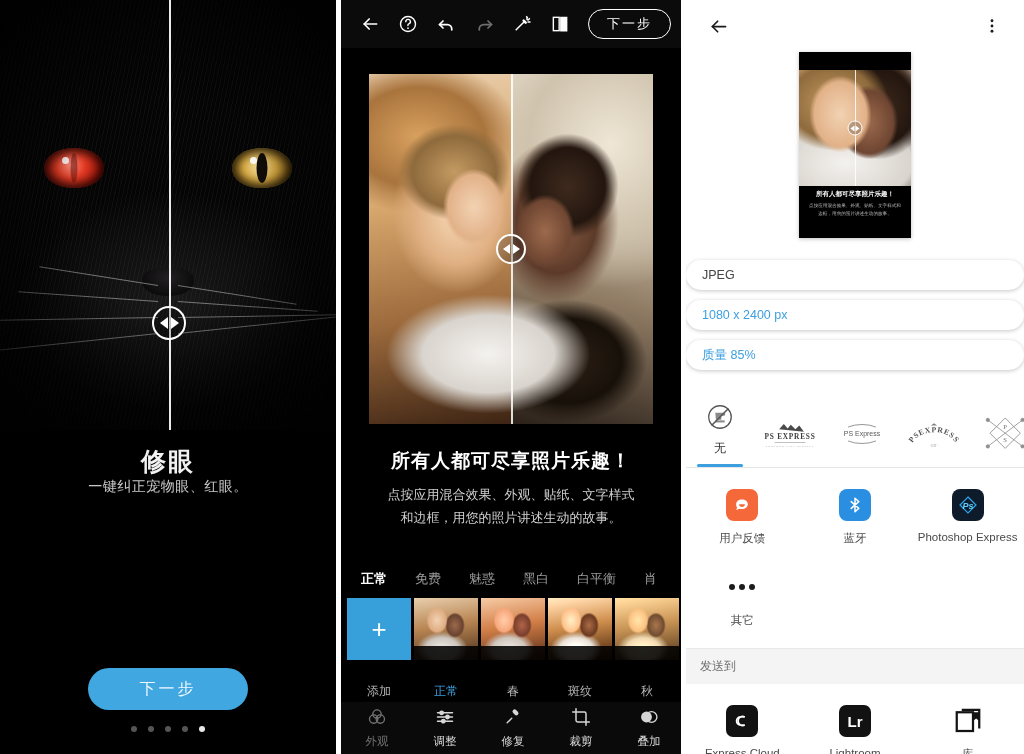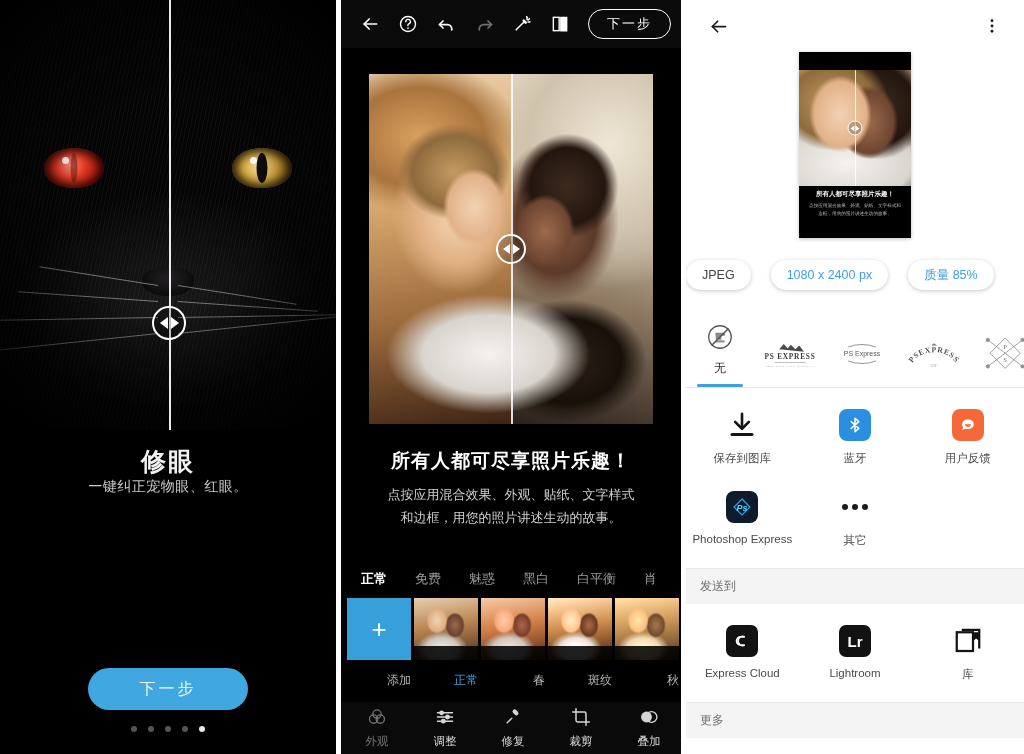--- a/index.html
+++ b/index.html
@@ -200,21 +200,21 @@
       radial-gradient(ellipse 13px 17px at 64% 44%, #9c6a4c 0%, #6a4330 62%, rgba(0,0,0,0) 76%),
       radial-gradient(ellipse 30px 20px at 44% 82%, #efece8 0%, #cdc7bf 55%, rgba(0,0,0,0) 86%),
       linear-gradient(170deg, #e9cfae 0%, #b88552 45%, #4a2e1a 100%);
   }
   .thumb .mini.v2{ filter:saturate(1.35) hue-rotate(-8deg); }
   .thumb .mini.v3{ filter:contrast(1.2) brightness(1.06); }
   .thumb .mini.v4{ filter:sepia(.45) saturate(1.4); }
   .thumb .mini-strip{
     position:absolute; left:0; right:0; bottom:0; height:14px; background:rgba(0,0,0,.88);
   }
-  .thumb-label{ text-align:right; color:#b9b9b9; font-size:12px; margin-top:12px; }
+  .thumb-label{ text-align:center; color:#b9b9b9; font-size:12px; margin-top:23px; }
   .thumb-label.active{ color:#3d9fe0; }
 
   .p2-bottomnav{
     position:absolute; left:0; right:0; bottom:0; height:52px;
     background:#0a0a0a; display:flex; align-items:center; padding:0 2px; overflow:hidden;
   }
   .nav-item{
     flex:0 0 auto; width:68px; display:flex; flex-direction:column; align-items:center; gap:4px;
     background:none; border:none; cursor:pointer; color:#d6d6d6;
   }
@@ -243,21 +243,21 @@
   .p3-prev-photo{ position:absolute; left:0; right:0; top:18px; height:116px; overflow:hidden;}
   .p3-prev-photo .ph-divider{ width:1px; }
   .p3-prev-photo .ph-handle{ width:15px; height:15px; border-width:1px; gap:1px;}
   .p3-prev-photo .ph-handle .tri{ border-top-width:3px; border-bottom-width:3px;}
   .p3-prev-photo .ph-handle .tri.l{ border-right-width:4px;}
   .p3-prev-photo .ph-handle .tri.r{ border-left-width:4px;}
   .p3-prev-cap{ position:absolute; left:0; right:0; top:138px; text-align:center; padding:0 8px;}
   .p3-prev-cap .t{ color:#fff; font-size:6.5px; font-weight:700;}
   .p3-prev-cap .b{ color:#bdbdbd; font-size:4.6px; line-height:1.7; margin-top:3px;}
 
-  .p3-chips{ display:flex; gap:20px; padding:8px 0 16px; background:#fff;}
+  .p3-chips{ display:flex; gap:10px; padding:8px 0 16px; background:#fff;flex-direction:column;}
   .chip{
     height:30px; padding:0 16px; border-radius:15px; border:none; cursor:pointer;
     background:#ffffff; box-shadow:0 1px 4px rgba(0,0,0,.22);
     display:flex; align-items:center; font-size:12.5px; color:#444;
   }
   .chip.accent{ color:#3d9fe0; }
 
   .p3-watermarks{
     display:flex; align-items:flex-end; gap:0; padding:6px 0 0;
     border-bottom:1px solid #e6e6e6; background:#fff; overflow:hidden;
@@ -598,48 +598,38 @@
             </svg>
           </span>
           <span class="wm-label"></span>
           <span class="wm-underline"></span>
         </button>
       </div>
 
     <div class="p3-grid" id="p3share">
         <button class="share-item">
           <span class="share-icon">
-            <svg width="30" height="30" viewBox="0 0 24 24" fill="none" stroke="#141414" stroke-width="2.1" stroke-linecap="round">
-              <line x1="12" y1="3" x2="12" y2="14"></line>
-              <polyline points="6.5,9.5 12,15 17.5,9.5" fill="none" stroke-linejoin="round"></polyline>
-              <line x1="4" y1="19.5" x2="20" y2="19.5" stroke-width="2.4"></line>
-            </svg>
-          </span>
-          <span class="share-label">保存到图库</span>
+            <span class="sq fb">
+              <svg width="20" height="20" viewBox="0 0 24 24" fill="#fff">
+                <path d="M12 5.5c4 0 7 2.4 7 5.6 0 3.2-3 5.7-7 5.7-1 0-1.9-.15-2.8-.4L5 18l1.1-2.8A5.5 5.5 0 0 1 5 11.1C5 7.9 8 5.5 12 5.5z"></path>
+                <path d="M8.5 11.2h7c0 2-1.6 3.3-3.5 3.3s-3.5-1.3-3.5-3.3z" fill="#f4683a"></path>
+              </svg>
+            </span>
+          </span>
+          <span class="share-label">用户反馈</span>
         </button>
         <button class="share-item">
           <span class="share-icon">
             <span class="sq bt">
               <svg width="18" height="18" viewBox="0 0 24 24" fill="none" stroke="#fff" stroke-width="2" stroke-linecap="round" stroke-linejoin="round">
                 <path d="M7 7.5L17 16.5 12 21V3l5 4.5L7 16.5"></path>
               </svg>
             </span>
           </span>
           <span class="share-label">蓝牙</span>
-        </button>
-        <button class="share-item">
-          <span class="share-icon">
-            <span class="sq fb">
-              <svg width="20" height="20" viewBox="0 0 24 24" fill="#fff">
-                <path d="M12 5.5c4 0 7 2.4 7 5.6 0 3.2-3 5.7-7 5.7-1 0-1.9-.15-2.8-.4L5 18l1.1-2.8A5.5 5.5 0 0 1 5 11.1C5 7.9 8 5.5 12 5.5z"></path>
-                <path d="M8.5 11.2h7c0 2-1.6 3.3-3.5 3.3s-3.5-1.3-3.5-3.3z" fill="#f4683a"></path>
-              </svg>
-            </span>
-          </span>
-          <span class="share-label">用户反馈</span>
         </button>
         <button class="share-item">
           <span class="share-icon">
             <span class="sq ps">
               <svg width="24" height="24" viewBox="0 0 24 24">
                 <rect x="1.5" y="1.5" width="21" height="21" rx="3" fill="#0d1b2a"></rect>
                 <path d="M12 4l8 8-8 8-8-8z" fill="none" stroke="#2fa7f0" stroke-width="1.2"></path>
                 <text x="12" y="15.6" font-size="9" font-weight="700" fill="#5fd0ff" text-anchor="middle" font-family="'Liberation Sans',sans-serif">Ps</text>
               </svg>
             </span>

